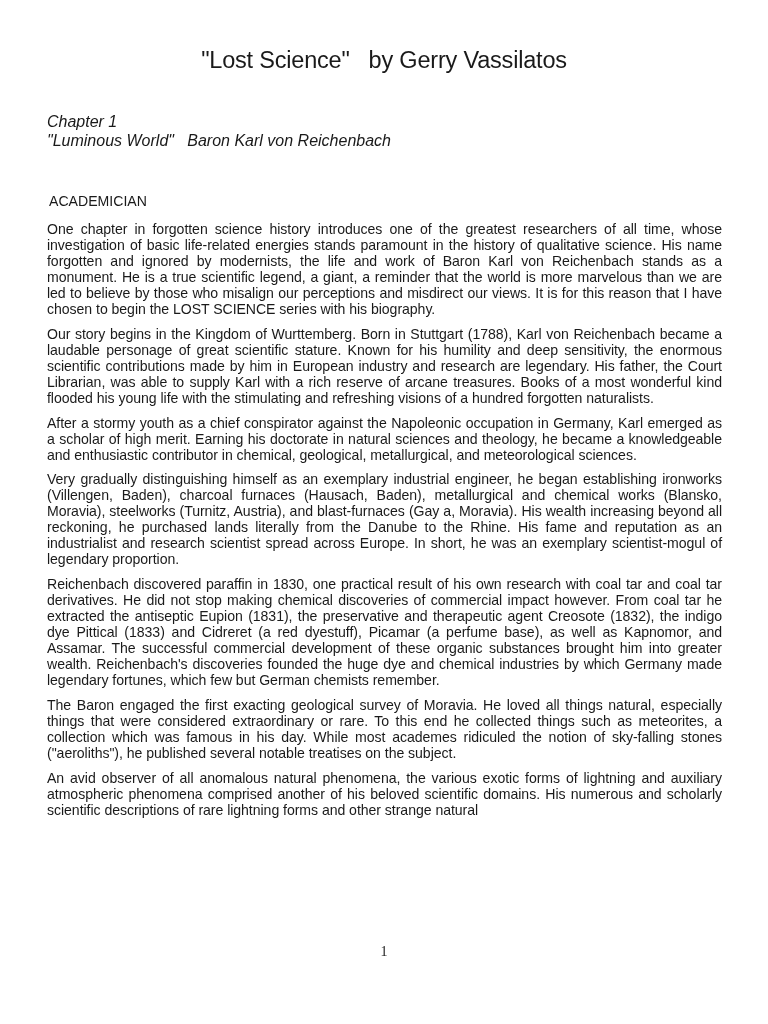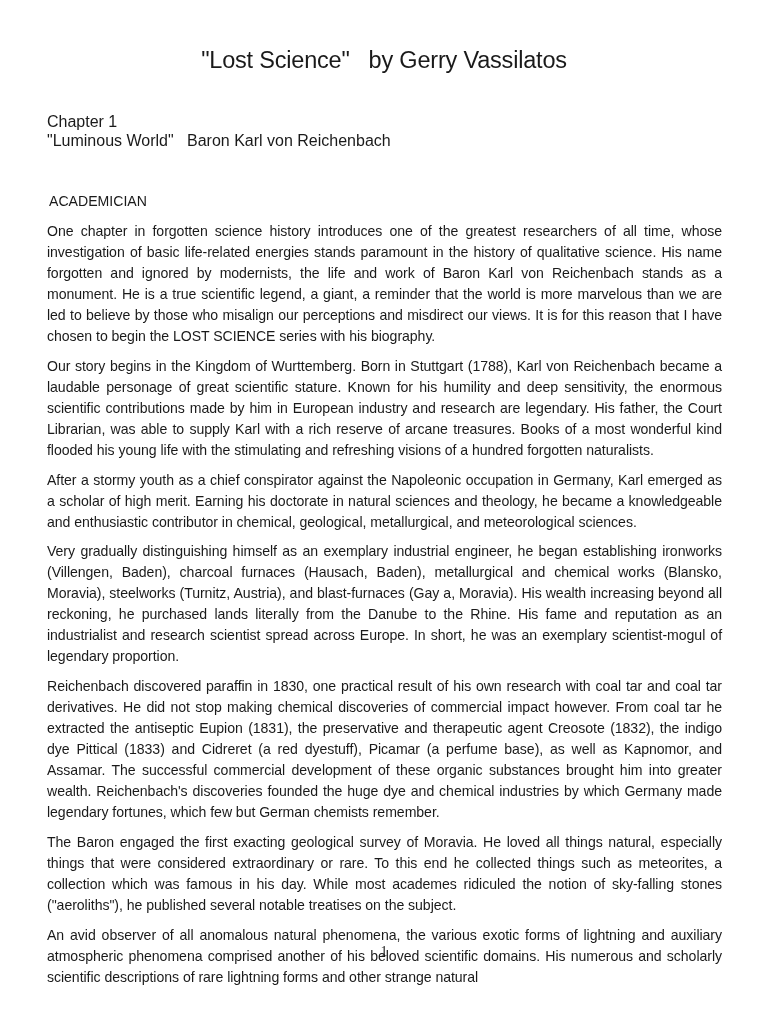--- a/index.html
+++ b/index.html
@@ -28,28 +28,29 @@
       white-space: pre;
       margin: 0;
     }
     .chapter {
       position: absolute;
       left: 47px;
       top: 112px;
       font-size: 16px;
       line-height: 19px;
       margin: 0;
+      font-style: italic;
     }
     .chapter div { white-space: pre; }
     .body {
       position: absolute;
       left: 47px;
       width: 675px;
       font-size: 14.1px;
-      line-height: 21px;
+      line-height: 16px;
       letter-spacing: -0.05px;
     }
     .section-heading {
       position: absolute;
       left: 47px;
       top: 191px;
       font-size: 14.1px;
       line-height: 16.6px;
       margin: 2px;
       font-weight: normal;

